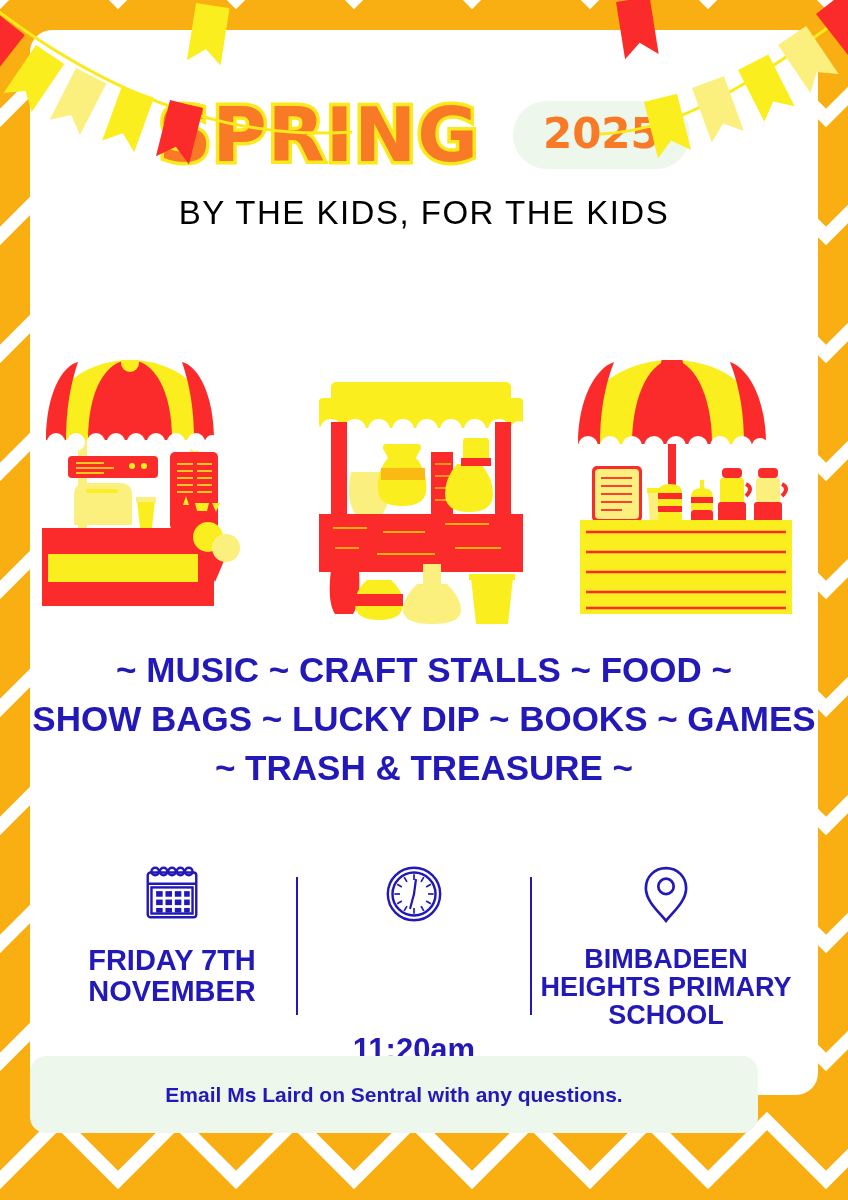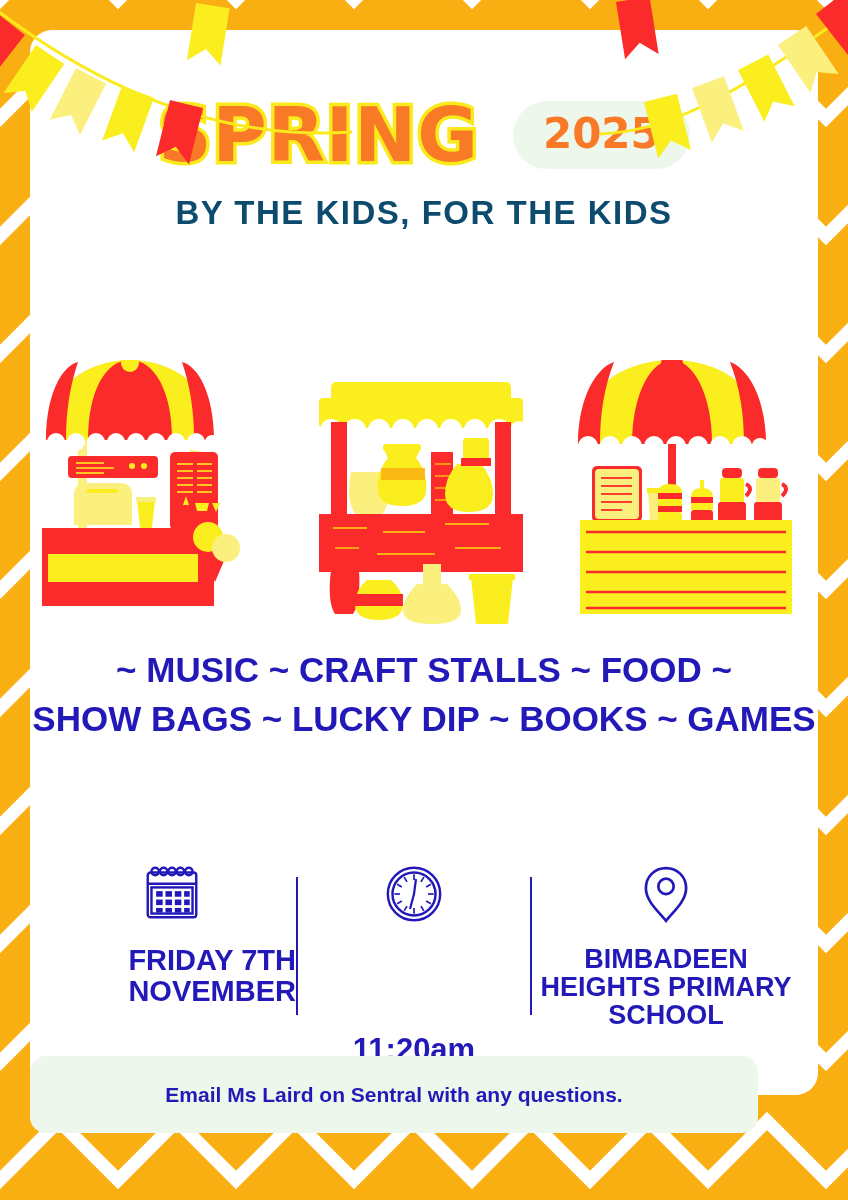--- a/index.html
+++ b/index.html
@@ -64,22 +64,22 @@
     font-size:116px; font-weight:bold; letter-spacing:1px;
     color:#F97A26;
     -webkit-text-stroke:9px #FBEA1B;
     paint-order:stroke fill;
     font-family:"DejaVu Sans", sans-serif;
     line-height:116px;
     margin-top:-4px;
   }
   .subtitle {
     margin-top:16px;
-    font-size:33px; font-weight:700; letter-spacing:1.5px;
-    color:#0c4a6e;
+    font-size:33px; font-weight:400; letter-spacing:1.5px;
+    color:#000000;
     font-family:"Liberation Sans", sans-serif;
     text-align:center;
   }
 
   
   #stalls {
     position:absolute; left:30px; top:360px; width:788px; height:285px;
     z-index:5;
   }
 
@@ -111,21 +111,21 @@
     width:2px; background:#2219B8; height:138px; margin-top:12px;
     flex:0 0 2px;
   }
   .info-icon { height:66px; display:flex; align-items:flex-start; justify-content:center; }
   .info-text {
     margin-top:14px; text-align:center;
     font-size:27px; font-weight:bold; color:#2219B8;
     line-height:30px; letter-spacing:0px;
     font-family:"Liberation Sans", sans-serif;
   }
-  .info-col.c1 .info-text { font-size:29px; line-height:31px; text-align:right; }
+  .info-col.c1 .info-text { font-size:29px; line-height:31px; text-align:center; }
   .info-col.c2 .info-text { font-size:31px; margin-top:22px; }
   .info-col.c3 .info-text { font-size:27px; line-height:28px; }
 
   
   #footer {
     position:absolute; left:30px; bottom:67px; width:728px; height:77px;
     background:#EDF7EC; border-radius:16px;
     display:flex; align-items:center; justify-content:center;
     z-index:7;
   }
@@ -408,20 +408,21 @@
         <line x1="16" y1="212" x2="216" y2="212"></line>
         <line x1="16" y1="232" x2="216" y2="232"></line>
         <line x1="16" y1="248" x2="216" y2="248"></line>
       </g>
     </g>
   </svg>
 
   <div id="activities">
     <div class="line">~ MUSIC ~ CRAFT STALLS ~ FOOD ~</div>
     <div class="line">SHOW BAGS ~ LUCKY DIP ~ BOOKS ~ GAMES</div>
+    <div class="line">~ TRASH &amp; TREASURE ~</div>
   </div>
 
   <div id="info">
 
     <div class="info-col c1">
       <div class="info-icon">
         <svg viewBox="0 0 62 60" width="58" height="56">
           <g fill="none" stroke="#2219B8" stroke-width="2.6">
             <circle cx="13" cy="7" r="4"></circle>
               <circle cx="22" cy="7" r="4"></circle>

